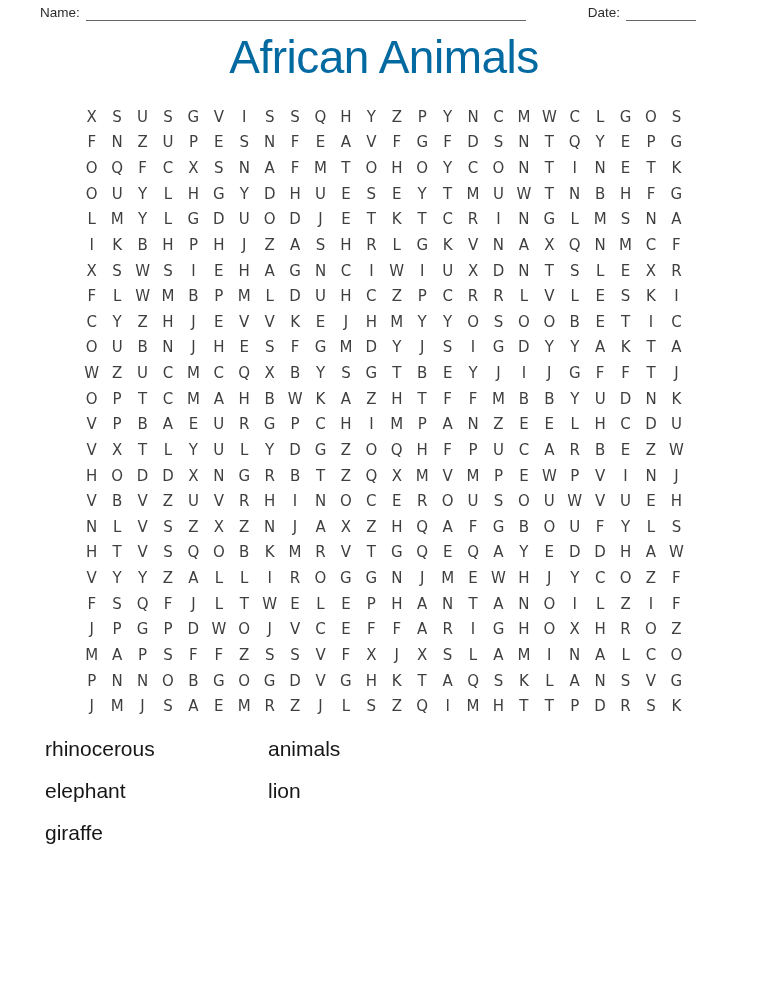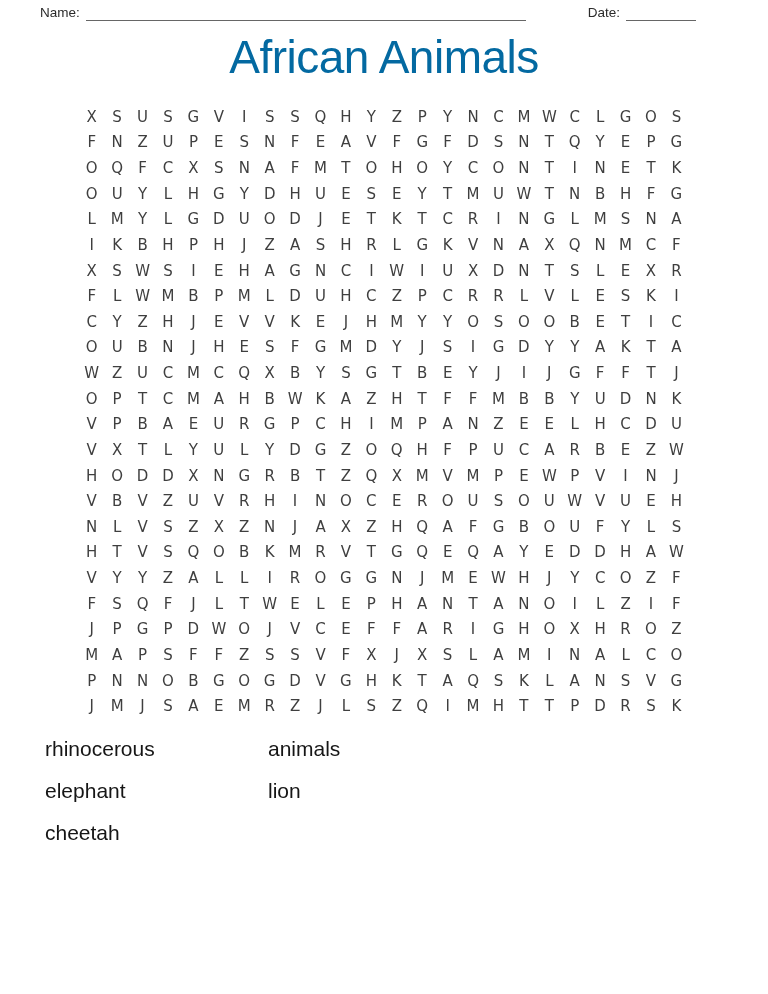--- a/index.html
+++ b/index.html
@@ -709,21 +709,21 @@
         <span class="grid-cell">R</span>
         <span class="grid-cell">S</span>
         <span class="grid-cell">K</span>
       </div>
     </div>
 
   <div class="words" id="word-list">
       <div class="word-col word-col-0">
         <div class="word-item">rhinocerous</div>
         <div class="word-item">elephant</div>
-        <div class="word-item">cheetah</div>
+        <div class="word-item">giraffe</div>
       </div>
       <div class="word-col word-col-2">
         <div class="word-item">animals</div>
         <div class="word-item">lion</div>
       </div>
     </div>
 
 </div>
 
 </body></html>

